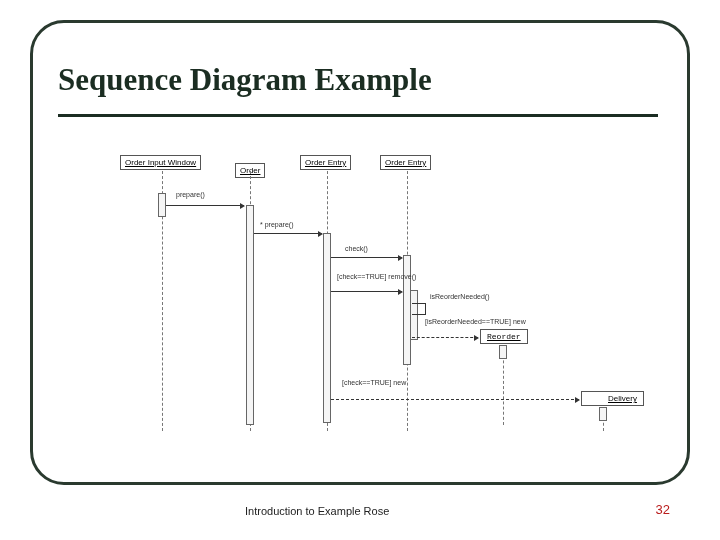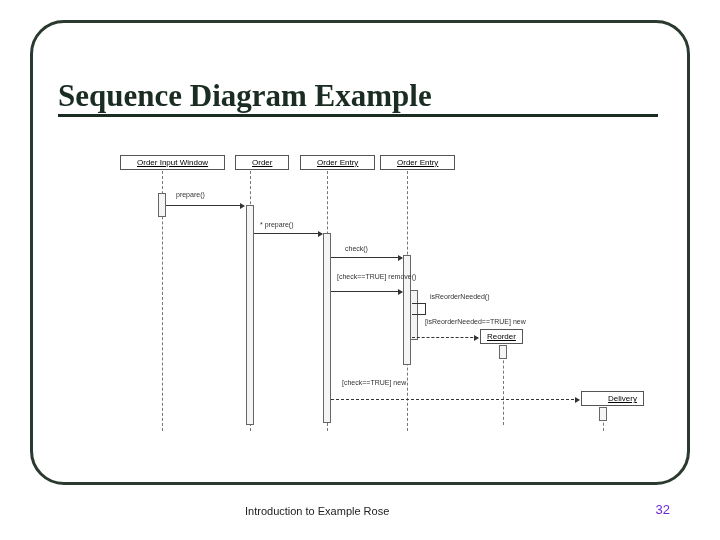--- a/index.html
+++ b/index.html
@@ -15,21 +15,21 @@
     left: 30px;
     top: 20px;
     width: 660px;
     height: 465px;
     border: 3px solid #2a3a2f;
     border-radius: 34px;
   }
   .title {
     position: absolute;
     left: 58px;
-    top: 78px;
+    top: 62px;
     font-family: Georgia, 'Times New Roman', serif;
     font-weight: bold;
     font-size: 31px;
     color: #1b2d22;
   }
   .title-underline {
     position: absolute;
     left: 58px;
     top: 114px;
     width: 600px;
@@ -43,21 +43,21 @@
     width: 530px;
     height: 300px;
   }
   
   .obj {
     position: absolute;
     top: 0;
     border: 1px solid #555;
     background: #fff;
     font-size: 8px;
-    padding: 2px 16px;
+    padding: 2px 4px;
     text-align: left;
     text-decoration: underline;
     white-space: nowrap;
   }
   
   .lifeline {
     position: absolute;
     top: 16px;
     width: 0;
     border-left: 1px dashed #777;
@@ -117,34 +117,34 @@
     left: 245px;
     top: 505px;
     font-size: 11px;
     color: #222;
   }
   .page-num {
     position: absolute;
     right: 50px;
     top: 502px;
     font-size: 13px;
-    color: #6d28d9;
+    color: #b91c1c;
   }
 </style>
 </head>
 <body>
 
 <div class="slide-frame"></div>
 <div class="title">Sequence Diagram Example</div>
 <div class="title-underline"></div>
 
 <div class="diagram">
 
   <div class="obj" style="left:0px;">Order Input Window</div>
-  <div class="obj" style="left:115px;">Order</div>
+  <div class="obj" style="left:115px;margin-top:8px;">Order</div>
   <div class="obj" style="left:180px;">Order Entry</div>
   <div class="obj" style="left:260px;">Order Entry</div>
 
   <div class="lifeline" style="left:42px; height:260px;"></div>
   <div class="lifeline" style="left:130px; height:260px;"></div>
   <div class="lifeline" style="left:207px; height:260px;"></div>
   <div class="lifeline" style="left:287px; height:260px;"></div>
 
   <div class="act" style="left:38px; top:38px; height:24px;"></div>
   <div class="act" style="left:126px; top:50px; height:220px;"></div>
@@ -164,21 +164,21 @@
   <div class="msg" style="left:217px; top:118px; line-height:1.1;">[check==TRUE]
 remove()</div>
   <div class="arrow" style="left:211px; top:136px; width:71px;"></div>
 
   <div class="msg" style="left:310px; top:138px;">isReorderNeeded()</div>
   <div style="position:absolute; left:292px; top:148px; width:14px; height:12px; border-top:1px solid #333; border-right:1px solid #333; border-bottom:1px solid #333;"></div>
 
   <div class="msg" style="left:305px; top:163px; line-height:1.1;">[isReorderNeeded==TRUE]
 new</div>
   <div class="darrow" style="left:292px; top:182px; width:66px;"></div>
-  <div class="late-obj" style="left:360px; top:174px;">Reorder</div>
+  <div class="late-obj" style="left:360px; top:174px;font-family:Liberation Mono, monospace;">Reorder</div>
   <div class="lifeline" style="left:383px; top:190px; height:80px;"></div>
   <div class="act" style="left:379px; top:190px; height:14px;"></div>
 
   <div class="msg" style="left:222px; top:224px; line-height:1.1;">[check==TRUE]
 new</div>
   <div class="darrow" style="left:211px; top:244px; width:248px;"></div>
   <div class="late-obj" style="left:461px; top:236px;padding-left:26px;">Delivery</div>
   <div class="lifeline" style="left:483px; top:252px; height:24px;"></div>
   <div class="act" style="left:479px; top:252px; height:14px;"></div>
 

